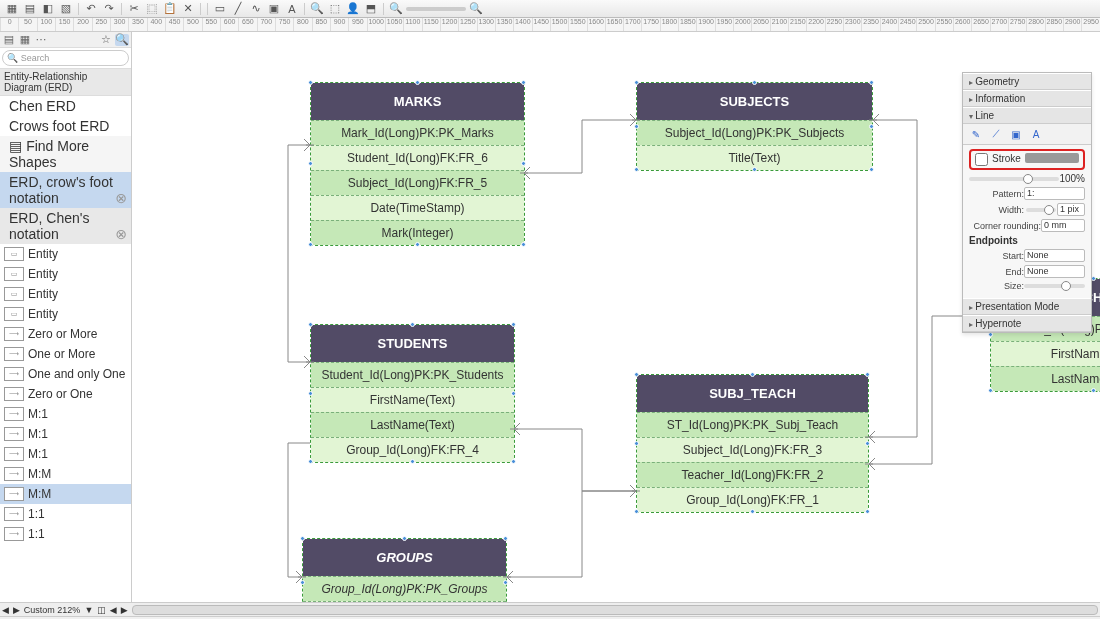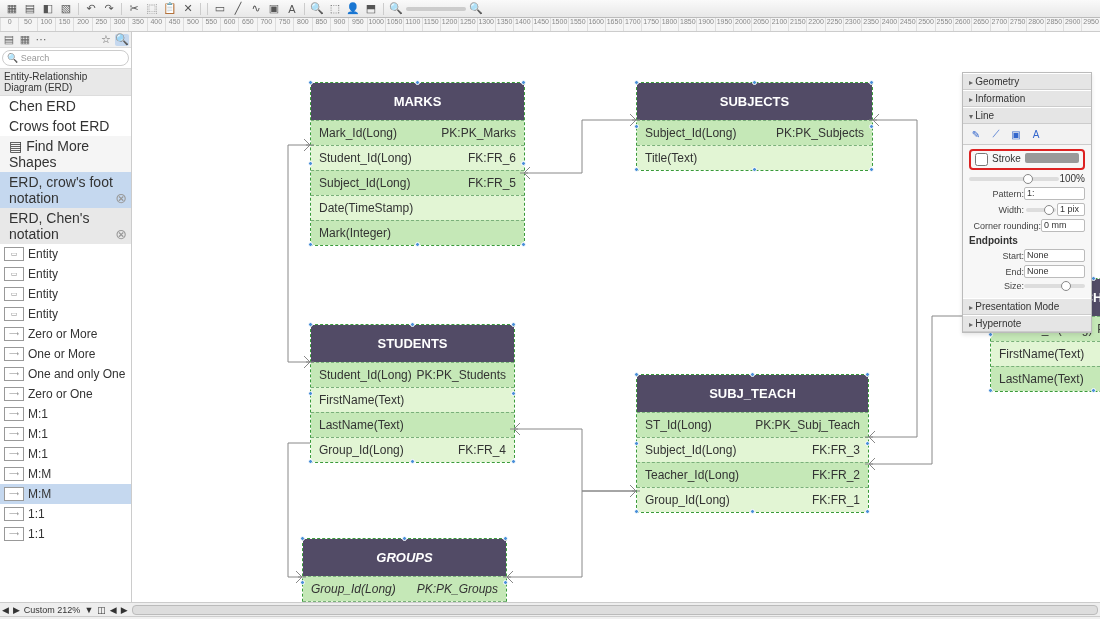--- a/index.html
+++ b/index.html
@@ -20,21 +20,21 @@
 .close-x{float:right;color:#999;cursor:pointer}
 .pal-area{overflow-y:auto;flex:1}
 .pal-item{display:flex;align-items:center;height:20px;padding:2px 4px;gap:4px}
 .pal-item.sel{background:#c5d8ef}
 .pal-icon{width:20px;height:14px;border:1px solid #999;background:#fff;display:flex;align-items:center;justify-content:center;font-size:7px;color:#888}
 .pal-label{font-size:12px;color:#333}
 .canvas-wrap{flex:1;position:relative;background:#fff;overflow:hidden}
 .canvas{position:absolute;inset:0}
 .entity{position:absolute;border:1px dashed #3a9b3a}
 .entity-title{background:#524b66;color:#fff;text-align:center;padding:11px;font-size:13px;font-weight:bold}
-.entity-row{padding:5px 8px;font-size:12px;display:flex;justify-content:space-between;border-top:1px dashed #7ab07a}
+.entity-row{padding:5px 8px;font-size:12px;display:flex;justify-content:center;border-top:1px dashed #7ab07a}
 .entity-row:nth-child(even){background:#c5e8b7}
 .entity-row:nth-child(odd){background:#e2f5d4}
 .handle{position:absolute;width:5px;height:5px;background:#4a90d9;border:1px solid #fff;border-radius:50%}
 .inspector{position:absolute;right:8px;top:40px;width:130px;background:#f2f2f2;border:1px solid #bbb;box-shadow:0 2px 4px rgba(0,0,0,.1);font-size:10px}
 .insp-sect{background:#e5e5e5;padding:2px 6px;border-bottom:1px solid #ccc;border-top:1px solid #fff}
 .insp-sect::before{content:"▸ ";font-size:8px;color:#666}
 .insp-sect.open::before{content:"▾ "}
 .insp-body{padding:4px 6px;background:#f7f7f7}
 .insp-row{display:flex;align-items:center;justify-content:space-between;margin:3px 0;}
 .insp-label{font-size:9px;color:#444;text-align:right;flex:0 0 55px}

